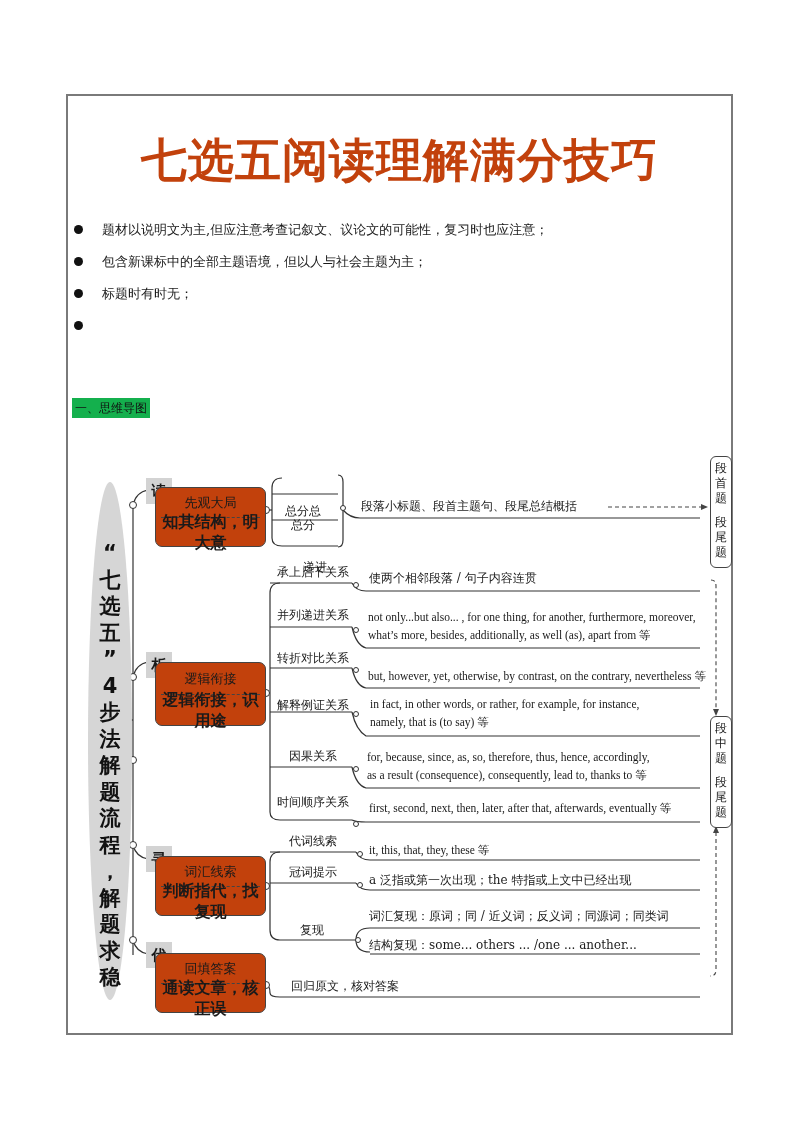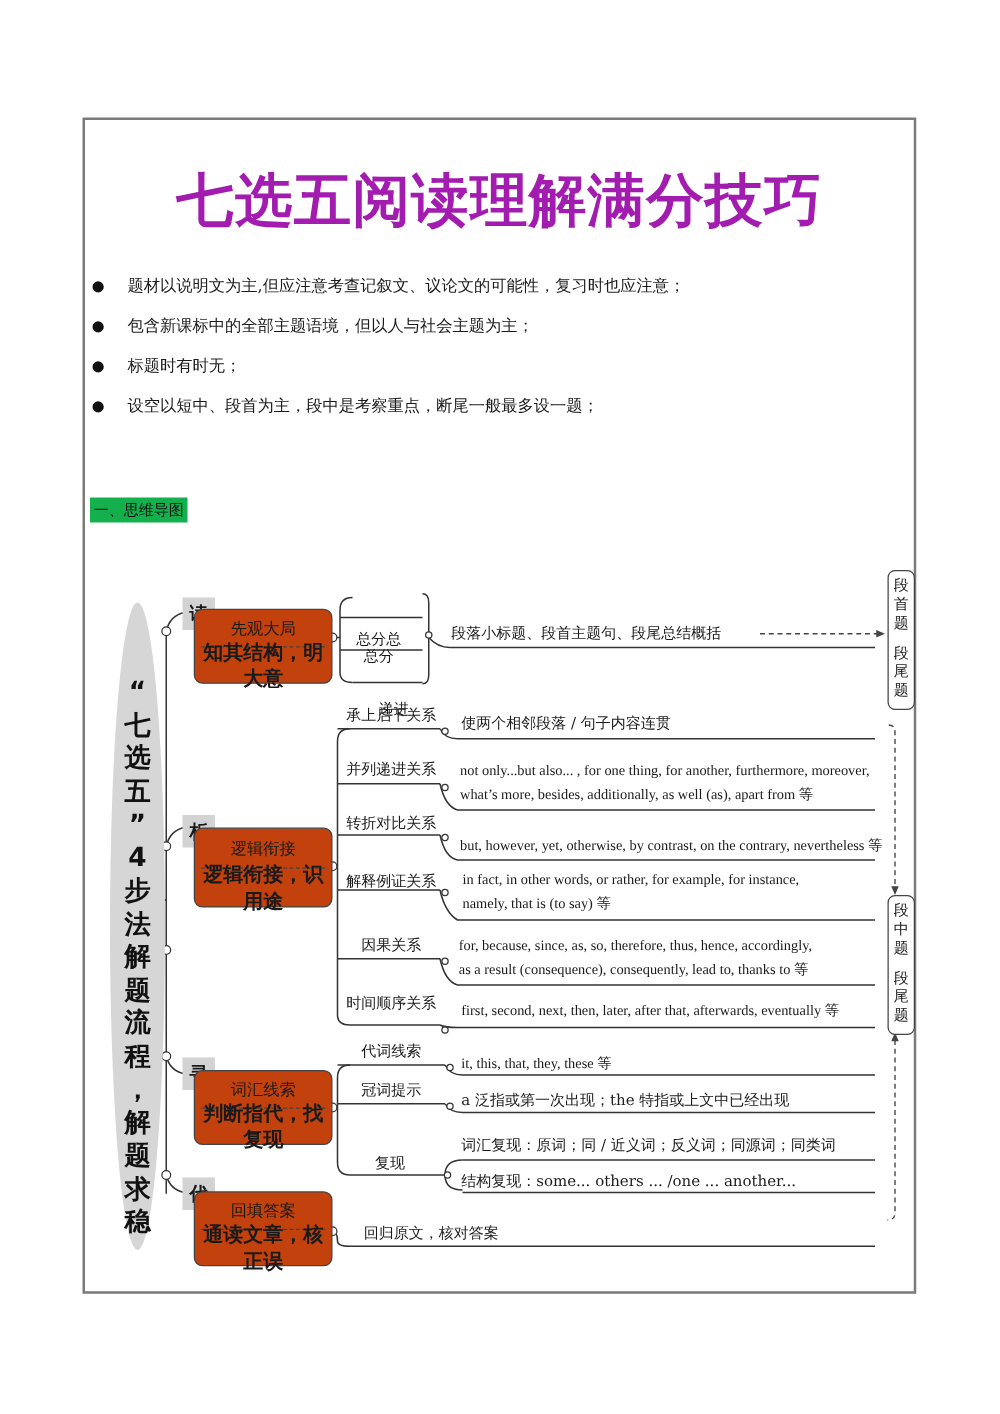--- a/index.html
+++ b/index.html
@@ -2,21 +2,21 @@
 <html><head>
 <meta charset="utf-8">
 <style>
   html, body { margin: 0; padding: 0; background: #ffffff; }
   body { width: 800px; height: 1131px; position: relative; overflow: hidden;
          font-family: "DejaVu Serif", "Liberation Serif", serif; color: #1a1a1a; }
   .frame { position: absolute; left: 66px; top: 94px; width: 667px; height: 941px;
            border: 2px solid #7a7a7a; box-sizing: border-box; }
   .title { position: absolute; left: 66px; top: 130px; width: 667px; text-align: center;
            font-family: "DejaVu Sans", sans-serif; font-weight: bold; font-size: 46px;
-           color: #a21caf; letter-spacing: 1px; }
+           color: #c2410c; letter-spacing: 1px; }
   .bullets { position: absolute; left: 72px; top: 218px; width: 640px; margin: 0; padding: 0; list-style: none; }
   .bullets li { position: relative; height: 32px; line-height: 24px; font-size: 13px; padding-left: 30px; }
   .bullets li .dot { position: absolute; left: 2px; top: 7px; width: 9px; height: 9px; border-radius: 50%; background: #111; }
   .section-tag { position: absolute; left: 72px; top: 398px; background: #14b04d; color: #111;
                  font-size: 12px; padding: 1px 3px; line-height: 18px; }
   .abs { position: absolute; }
   .t { font-size: 12px; white-space: nowrap; }
   .en { font-family: "Liberation Serif", serif; font-size: 11.5px; }
   .oval { position: absolute; left: 88px; top: 482px; width: 44px; height: 518px; border-radius: 50%;
           background: #d6d6d6; }
@@ -37,21 +37,21 @@
 <body>
 
 <div class="frame"></div>
 
 <div class="title">七选五阅读理解满分技巧</div>
 
 <ul class="bullets">
   <li><span class="dot"></span><span>题材以说明文为主,但应注意考查记叙文、议论文的可能性，复习时也应注意；</span></li>
   <li><span class="dot"></span><span>包含新课标中的全部主题语境，但以人与社会主题为主；</span></li>
   <li><span class="dot"></span><span>标题时有时无；</span></li>
-  <li><span class="dot"></span><span>设空以短中、段首为主，段中是考察重点，断尾一般最多设一题；</span></li>
+  <li><span class="dot"></span></li>
 </ul>
 
 <div class="section-tag">一、思维导图</div>
 
 <svg class="lines" width="800" height="1131">
   <g fill="none" stroke="#333" stroke-width="1.2">
 
     <line x1="120" y1="720" x2="133" y2="720"></line>
     <line x1="133" y1="505" x2="133" y2="955"></line>
 

